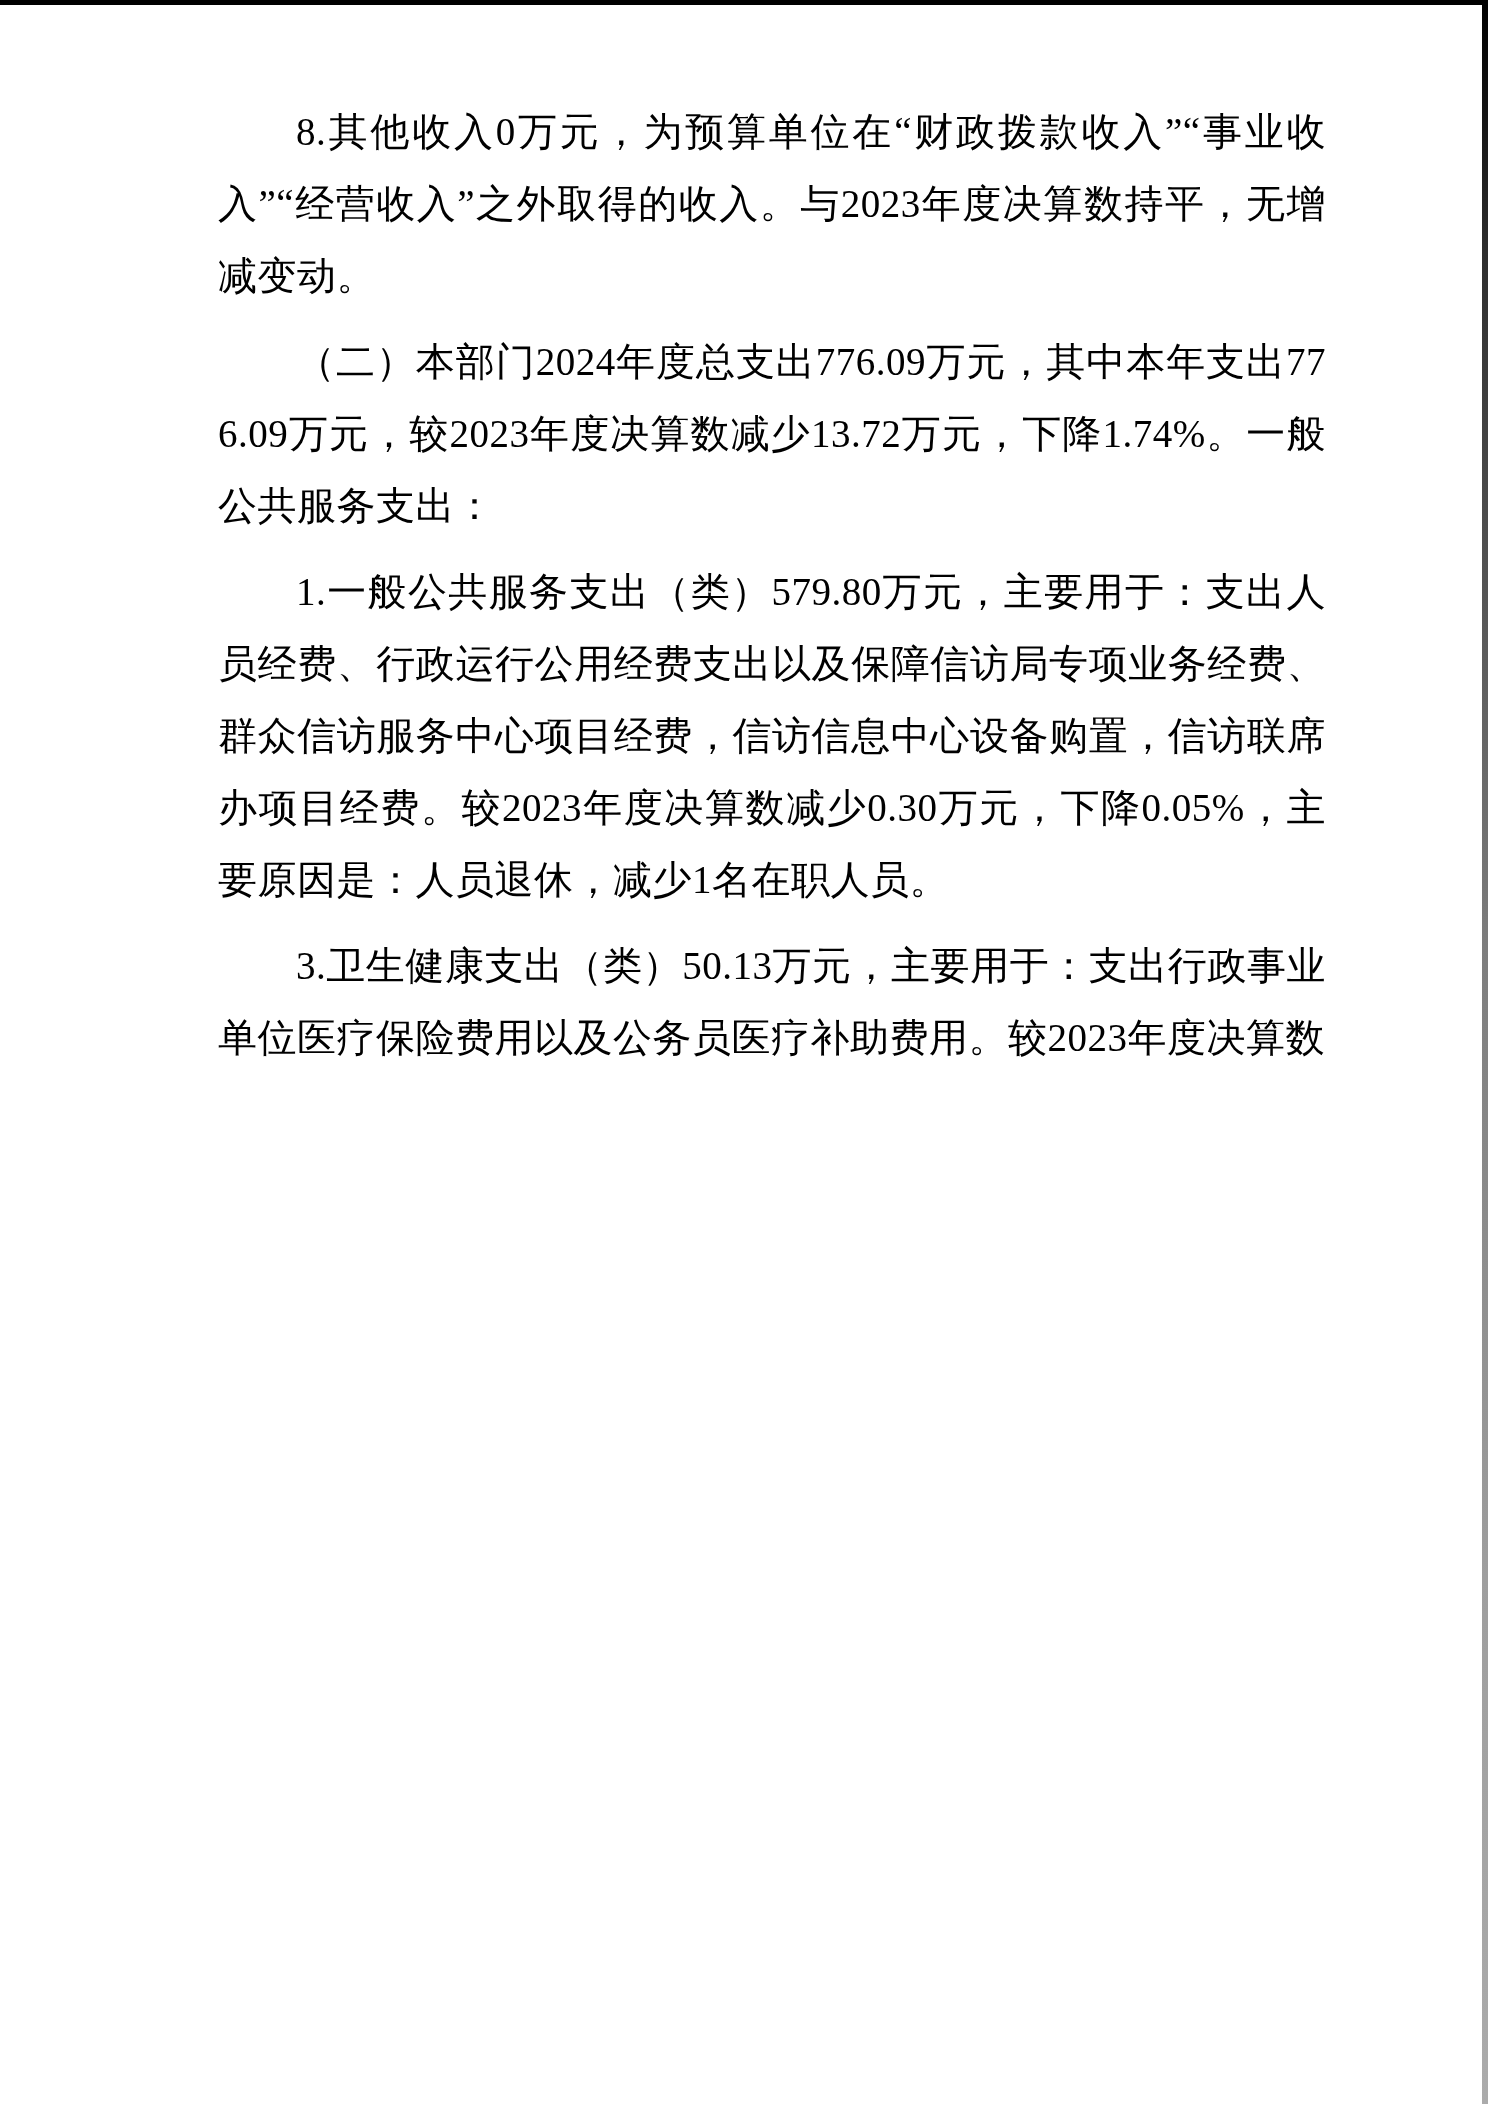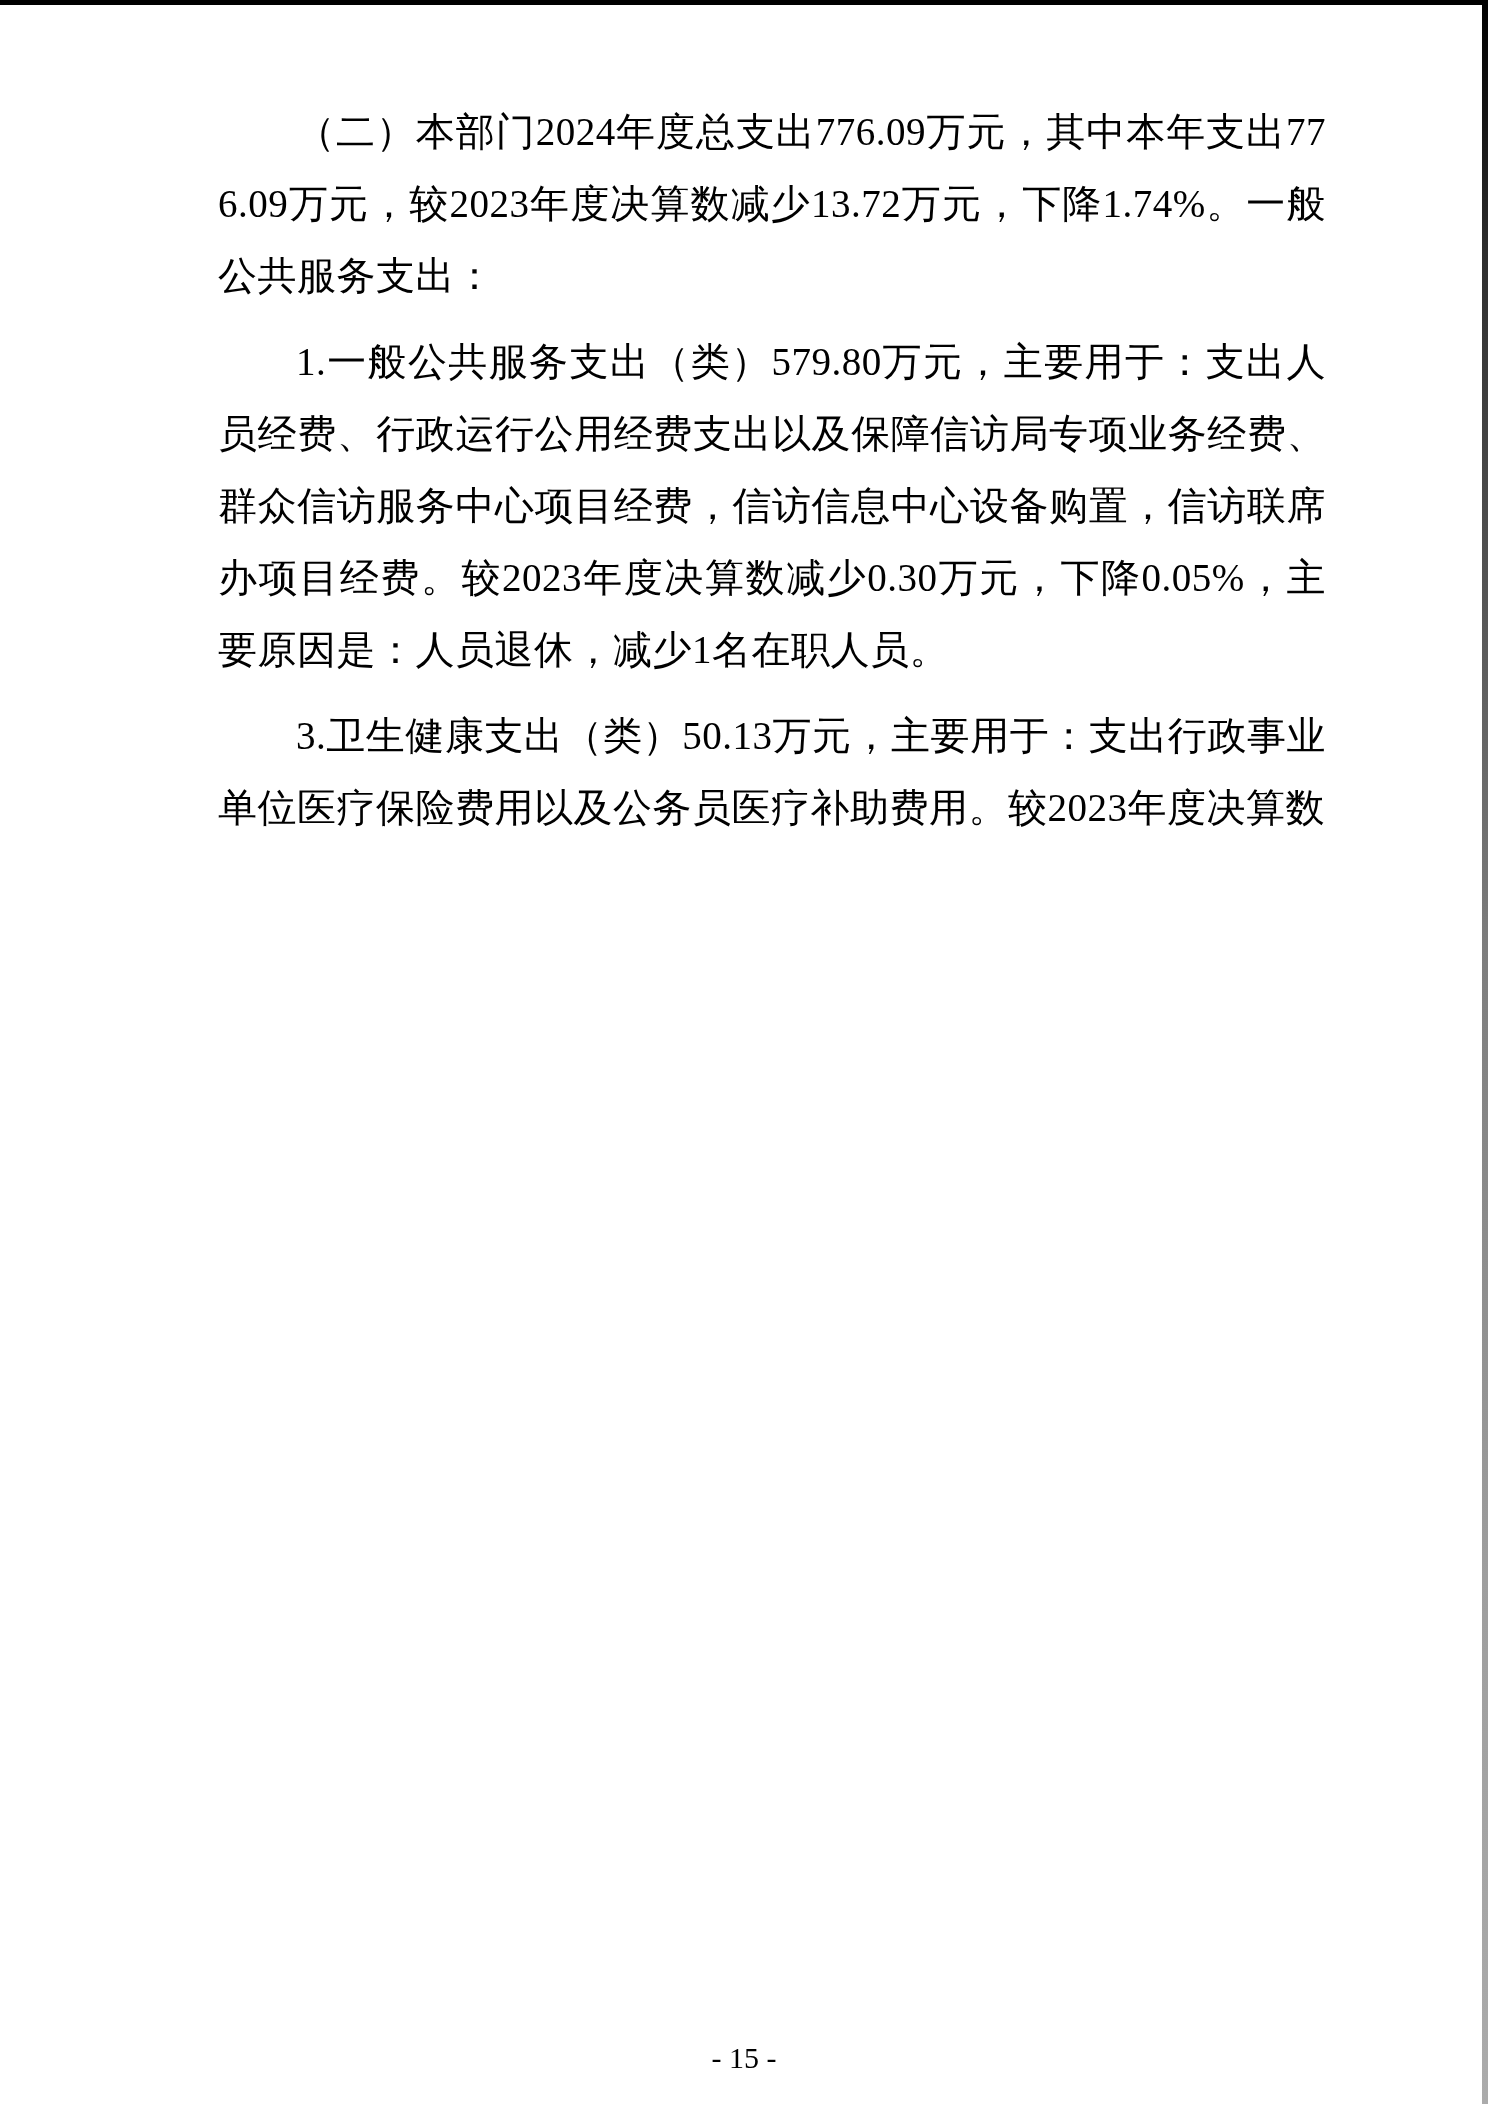--- a/index.html
+++ b/index.html
@@ -64,20 +64,20 @@
 </style>
 </head>
 <body>
 
 <div class="page">
 
   <div class="scan-border-top"></div>
   <div class="scan-border-right"></div>
 
   <div class="content">
+    <p class="para">8.其他收入0万元，为预算单位在“财政拨款收入”“事业收入”“经营收入”之外取得的收入。与2023年度决算数持平，无增减变动。</p>
     <p class="para">（二）本部门2024年度总支出776.09万元，其中本年支出776.09万元，较2023年度决算数减少13.72万元，下降1.74%。一般公共服务支出：</p>
     <p class="para">1.一般公共服务支出（类）579.80万元，主要用于：支出人员经费、行政运行公用经费支出以及保障信访局专项业务经费、群众信访服务中心项目经费，信访信息中心设备购置，信访联席办项目经费。较2023年度决算数减少0.30万元，下降0.05%，主要原因是：人员退休，减少1名在职人员。</p>
     <p class="para">3.卫生健康支出（类）50.13万元，主要用于：支出行政事业单位医疗保险费用以及公务员医疗补助费用。较2023年度决算数</p>
   </div>
 
-  <div class="footer">- 15 -</div>
 
 </div>
 
 </body></html>

